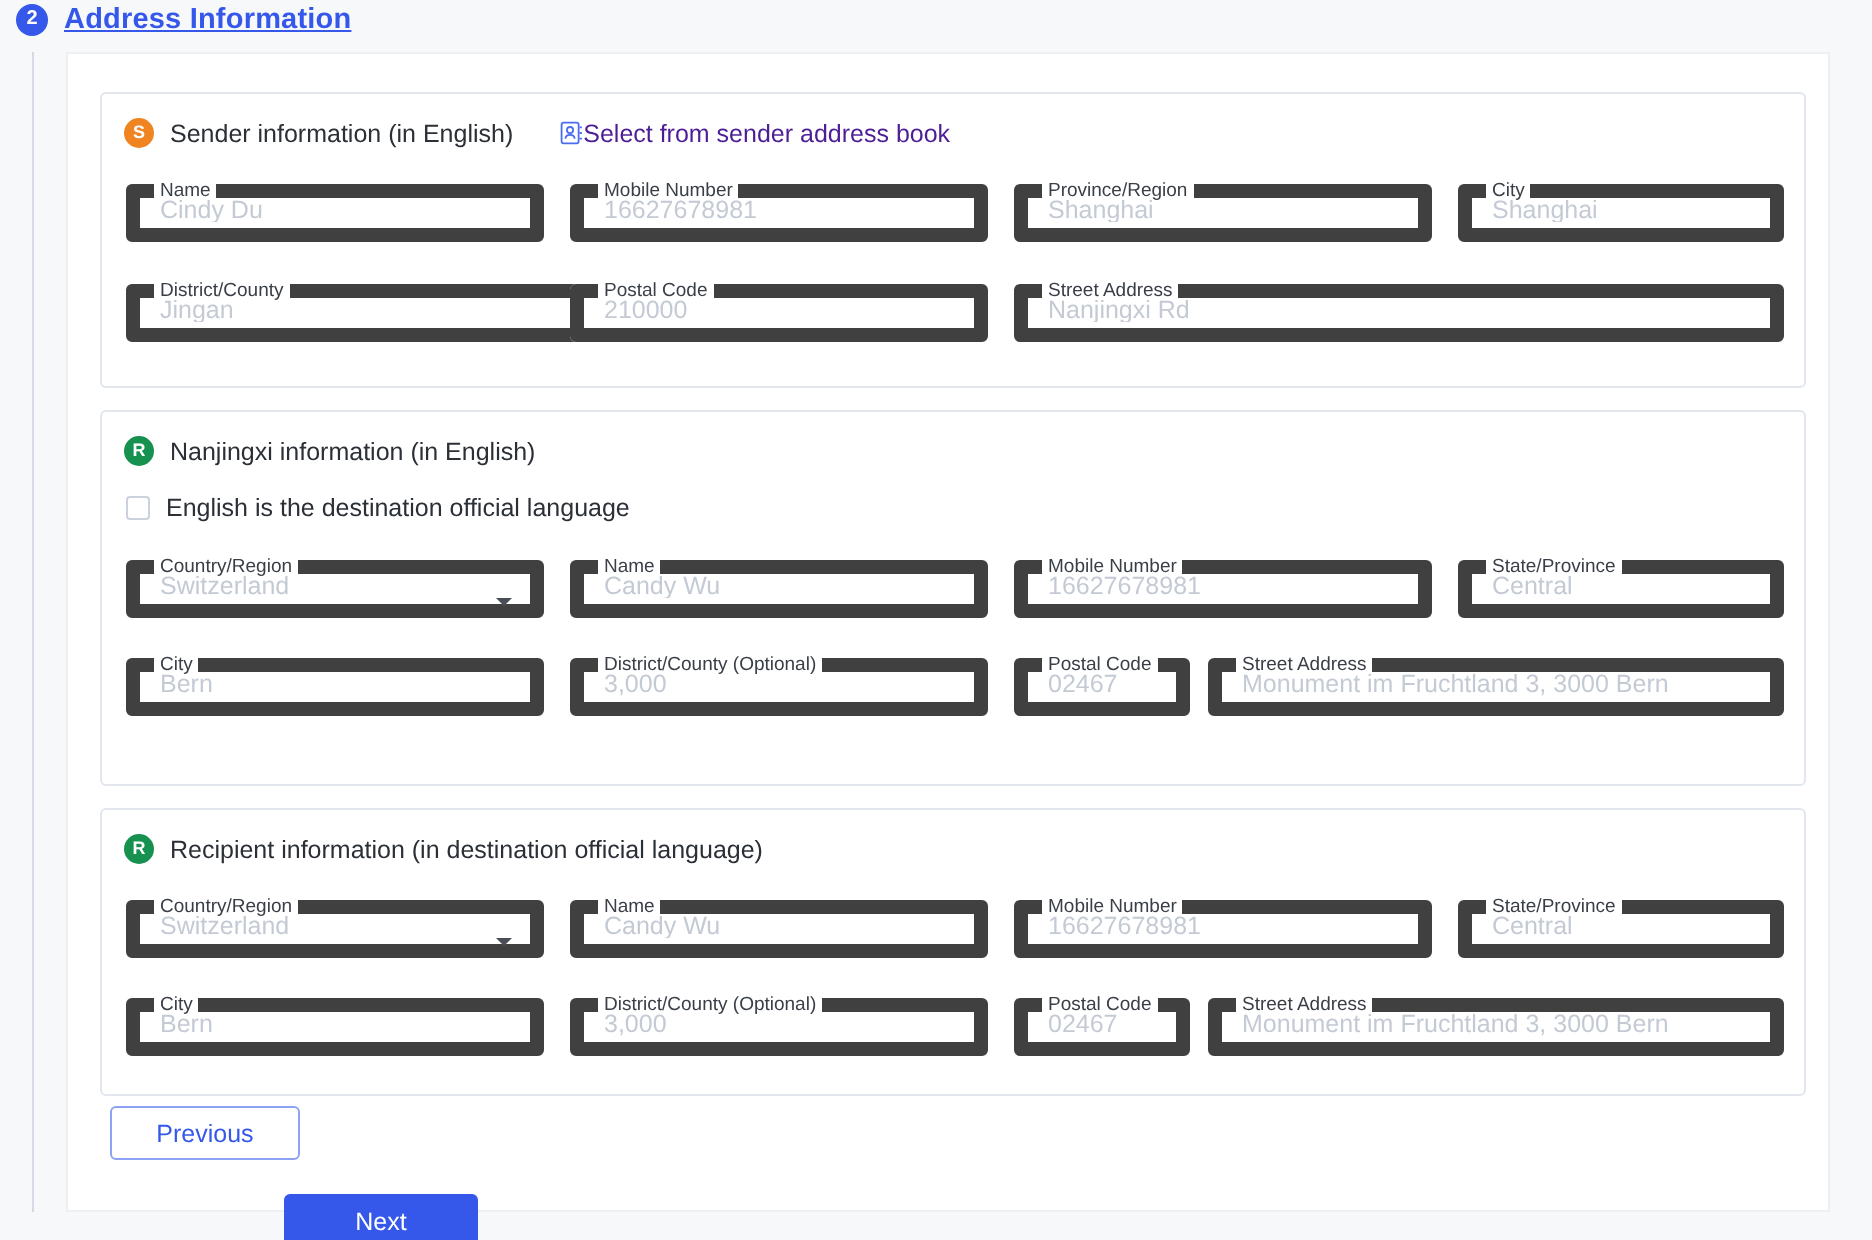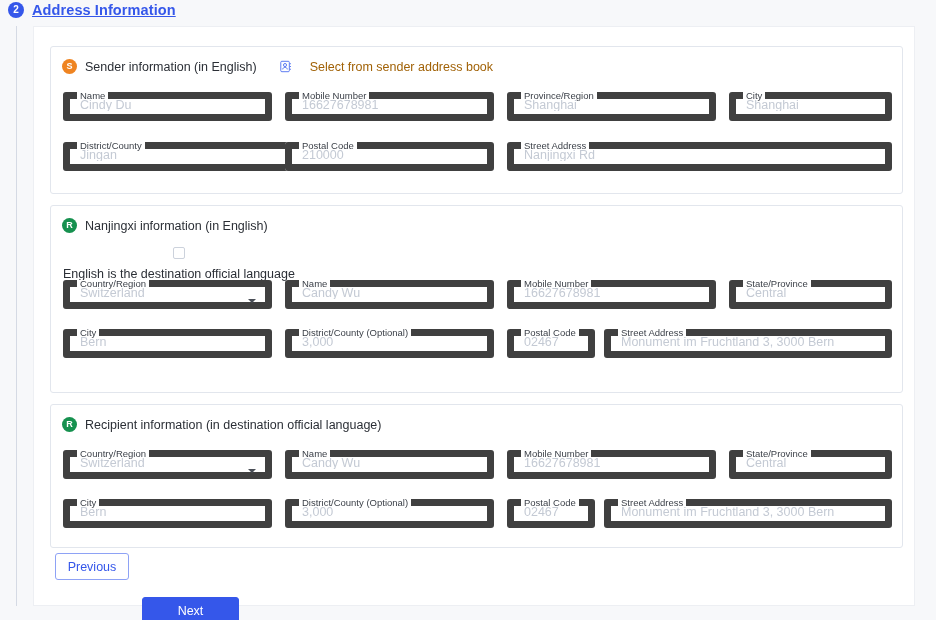--- a/index.html
+++ b/index.html
@@ -66,30 +66,30 @@
     width: 15px; height: 15px; border-radius: 50%;
     color: #fff; font-size: 9px; font-weight: bold;
     display: flex; align-items: center; justify-content: center;
     line-height: 1; flex: none;
   }
   .badge-s { background: #ef8421; }
   .badge-r { background: #16914f; }
   .card-head-label { font-size: 12.5px; color: #2b2f36; }
 
   .addrbook-link {
-    display: flex; align-items: center; gap: 18px;
-    margin-left: 14px; color: #a16207; font-size: 12.5px;
+    display: flex; align-items: center; gap: 0;
+    margin-left: 14px; color: #4c1d95; font-size: 12.5px;
     cursor: pointer;
   }
   .addrbook-link svg { display: block; }
 
   
   .checkrow {
     position: absolute; left: 12px; top: 41px;
-    display: flex; align-items: center; gap: 8px; flex-direction: column;
+    display: flex; align-items: center; gap: 8px;
   }
   .cbox {
     width: 12px; height: 12px;
     border: 1px solid #ccd2dc; border-radius: 2px;
     background: #fff; flex: none;
   }
   .checkrow span { font-size: 12.5px; color: #2b2f36; }
 
   
   .field {
@@ -127,21 +127,21 @@
   
   .btn {
     position: absolute;
     height: 27px;
     border-radius: 3px;
     font-size: 12.5px;
     display: flex; align-items: center; justify-content: center;
     cursor: pointer;
   }
   #btn-previous {
-    left: 55px; top: 553px; width: 74px;
+    left: 55px; top: 553px; width: 95px;
     border: 1px solid #8ea2f5; background: #fff; color: #3557ea;
   }
   #btn-next {
     left: 142px; top: 553px; width: 97px;
     border: 1px solid #3557ea; background: #3557ea; color: #fff; margin-top: 44px;
   }
 </style>
 </head>
 <body>
 

